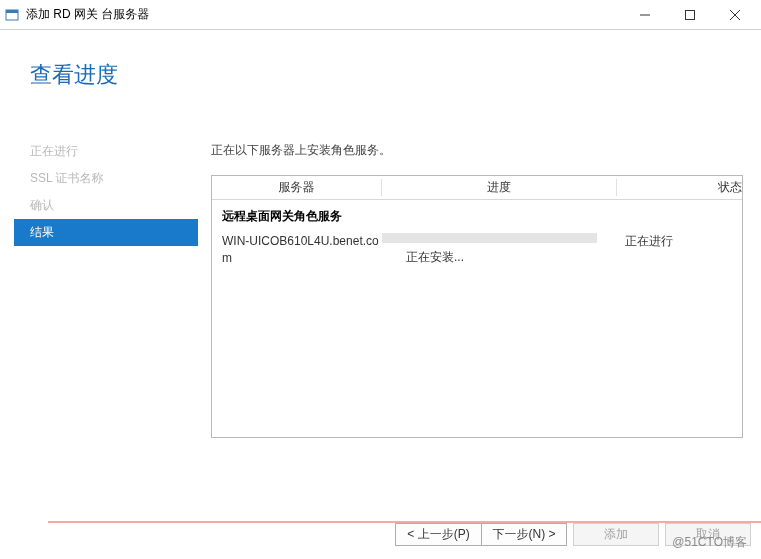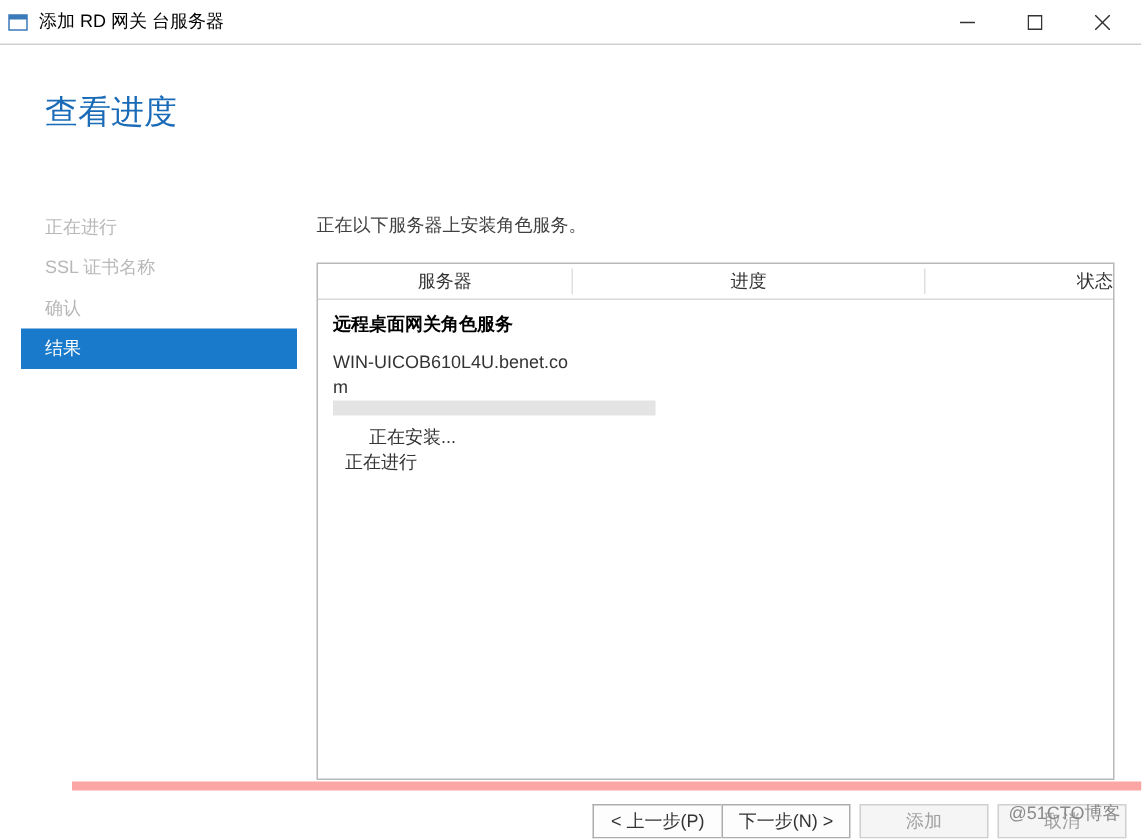--- a/index.html
+++ b/index.html
@@ -86,21 +86,21 @@
       right: 18px;
       bottom: 10px;
     }
     .install-msg {
       font-size: 12px;
       color: #404040;
       margin-bottom: 16px;
     }
     .result-box {
       border: 1px solid #b8b8b8;
-      height: 345px;
+      height: 263px;
       background: #fff;
     }
     .table-header {
       display: flex;
       border-bottom: 1px solid #d8d8d8;
       height: 24px;
       align-items: center;
     }
     .th {
       font-size: 12px;
@@ -119,21 +119,20 @@
       font-size: 12px;
       color: #000000;
       font-weight: bold;
       padding: 8px 10px 6px 10px;
     }
     .result-row {
       display: flex;
       padding: 2px 10px;
       font-size: 12px;
       color: #333;
-      flex-direction: column;
     }
     .cell-server {
       width: 160px;
       word-break: break-all;
       line-height: 1.4;
     }
     .cell-progress {
       width: 235px;
       padding-top: 0px;
     }
@@ -151,23 +150,23 @@
     .cell-status {
       flex: 1;
       padding-left: 8px;
     }
     .footer {
       position: absolute;
       bottom: 0;
       left: 0;
       right: 0;
       height: 38px;
-      border-top: 6px solid #fca5a5;
-      display: flex;
-      align-items: flex-end;
+      border-top: 2px solid #fca5a5;
+      display: flex;
+      align-items: flex-start;
       justify-content: flex-end;
       padding: 0 10px;
       gap: 6px;
       background: #fff;
       margin-left: 48px;
     }
     .footer-btn {
       min-width: 86px;
       height: 23px;
       font-size: 12px;

